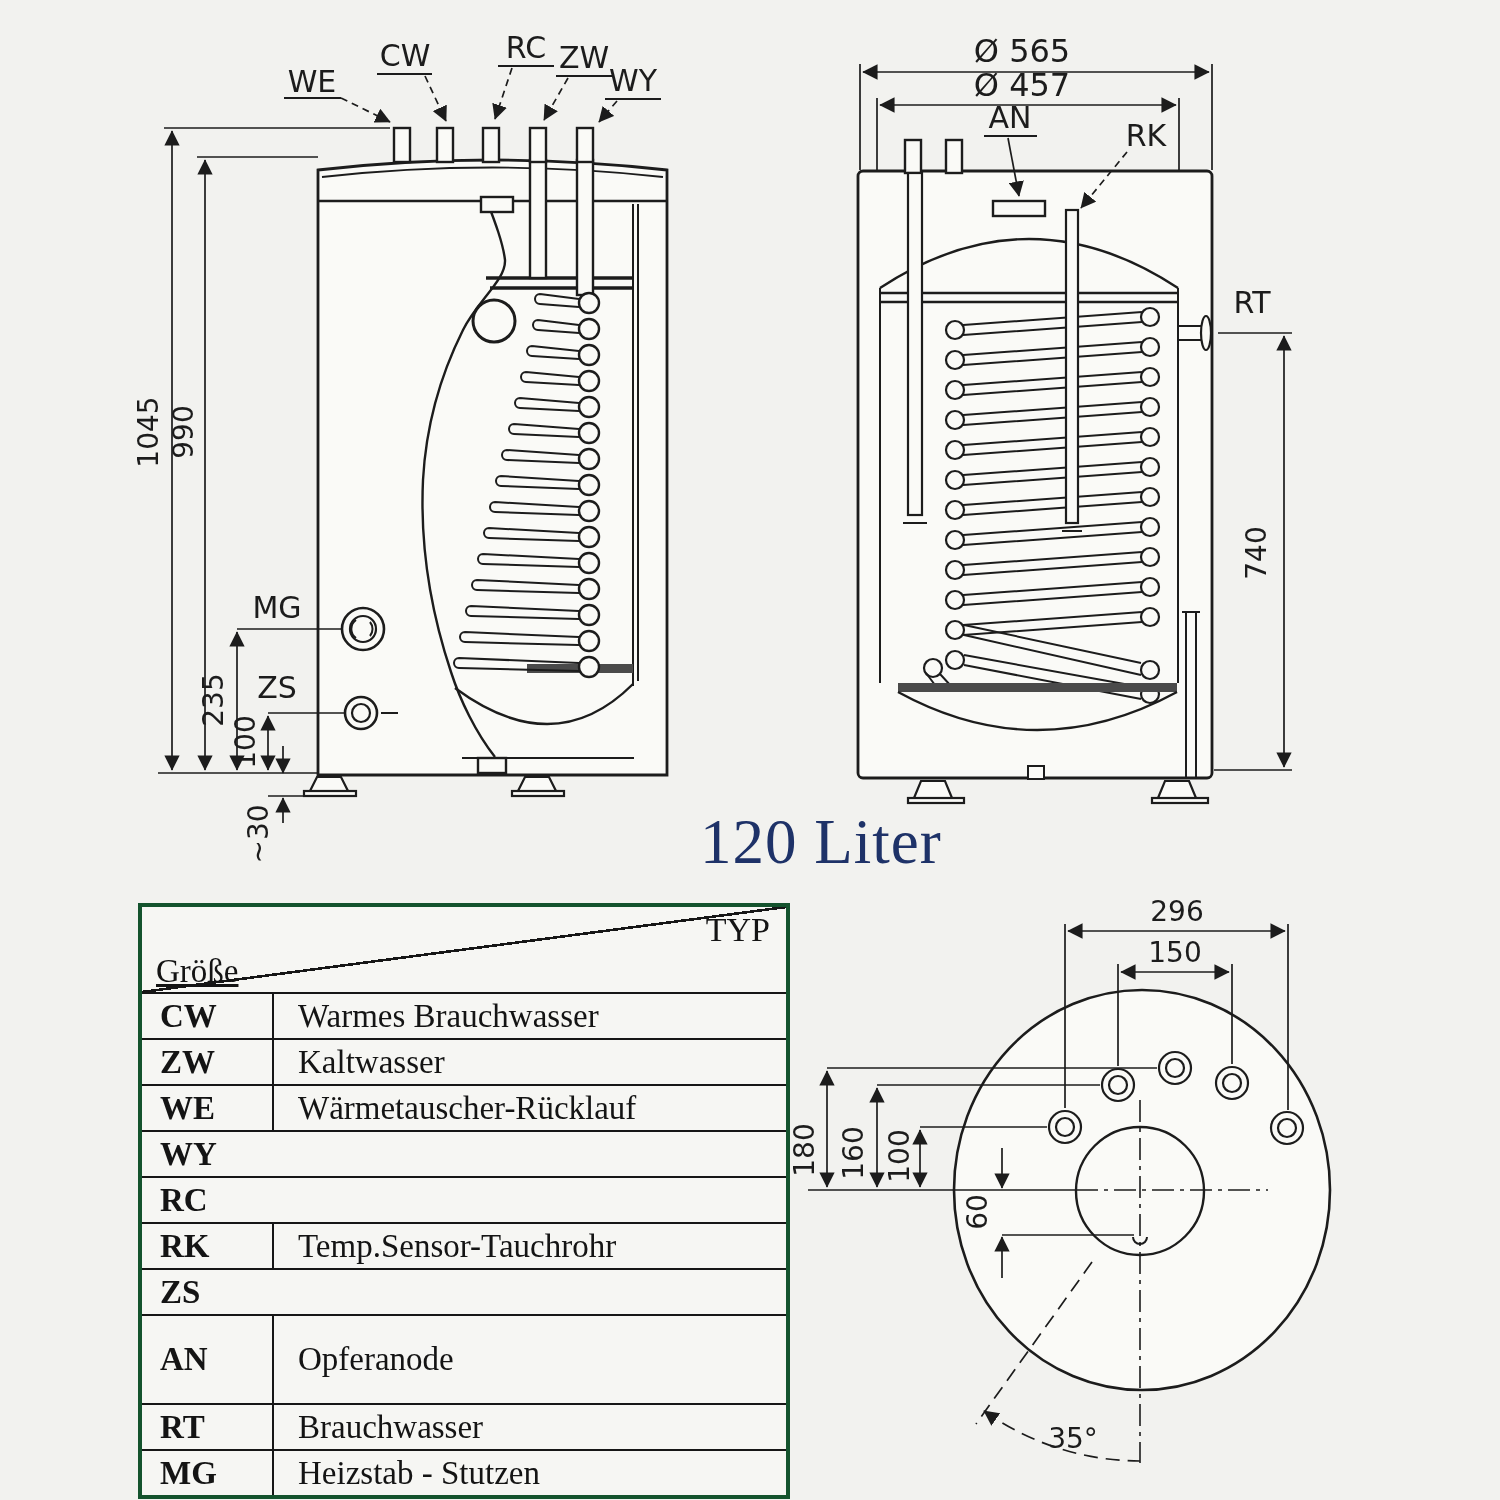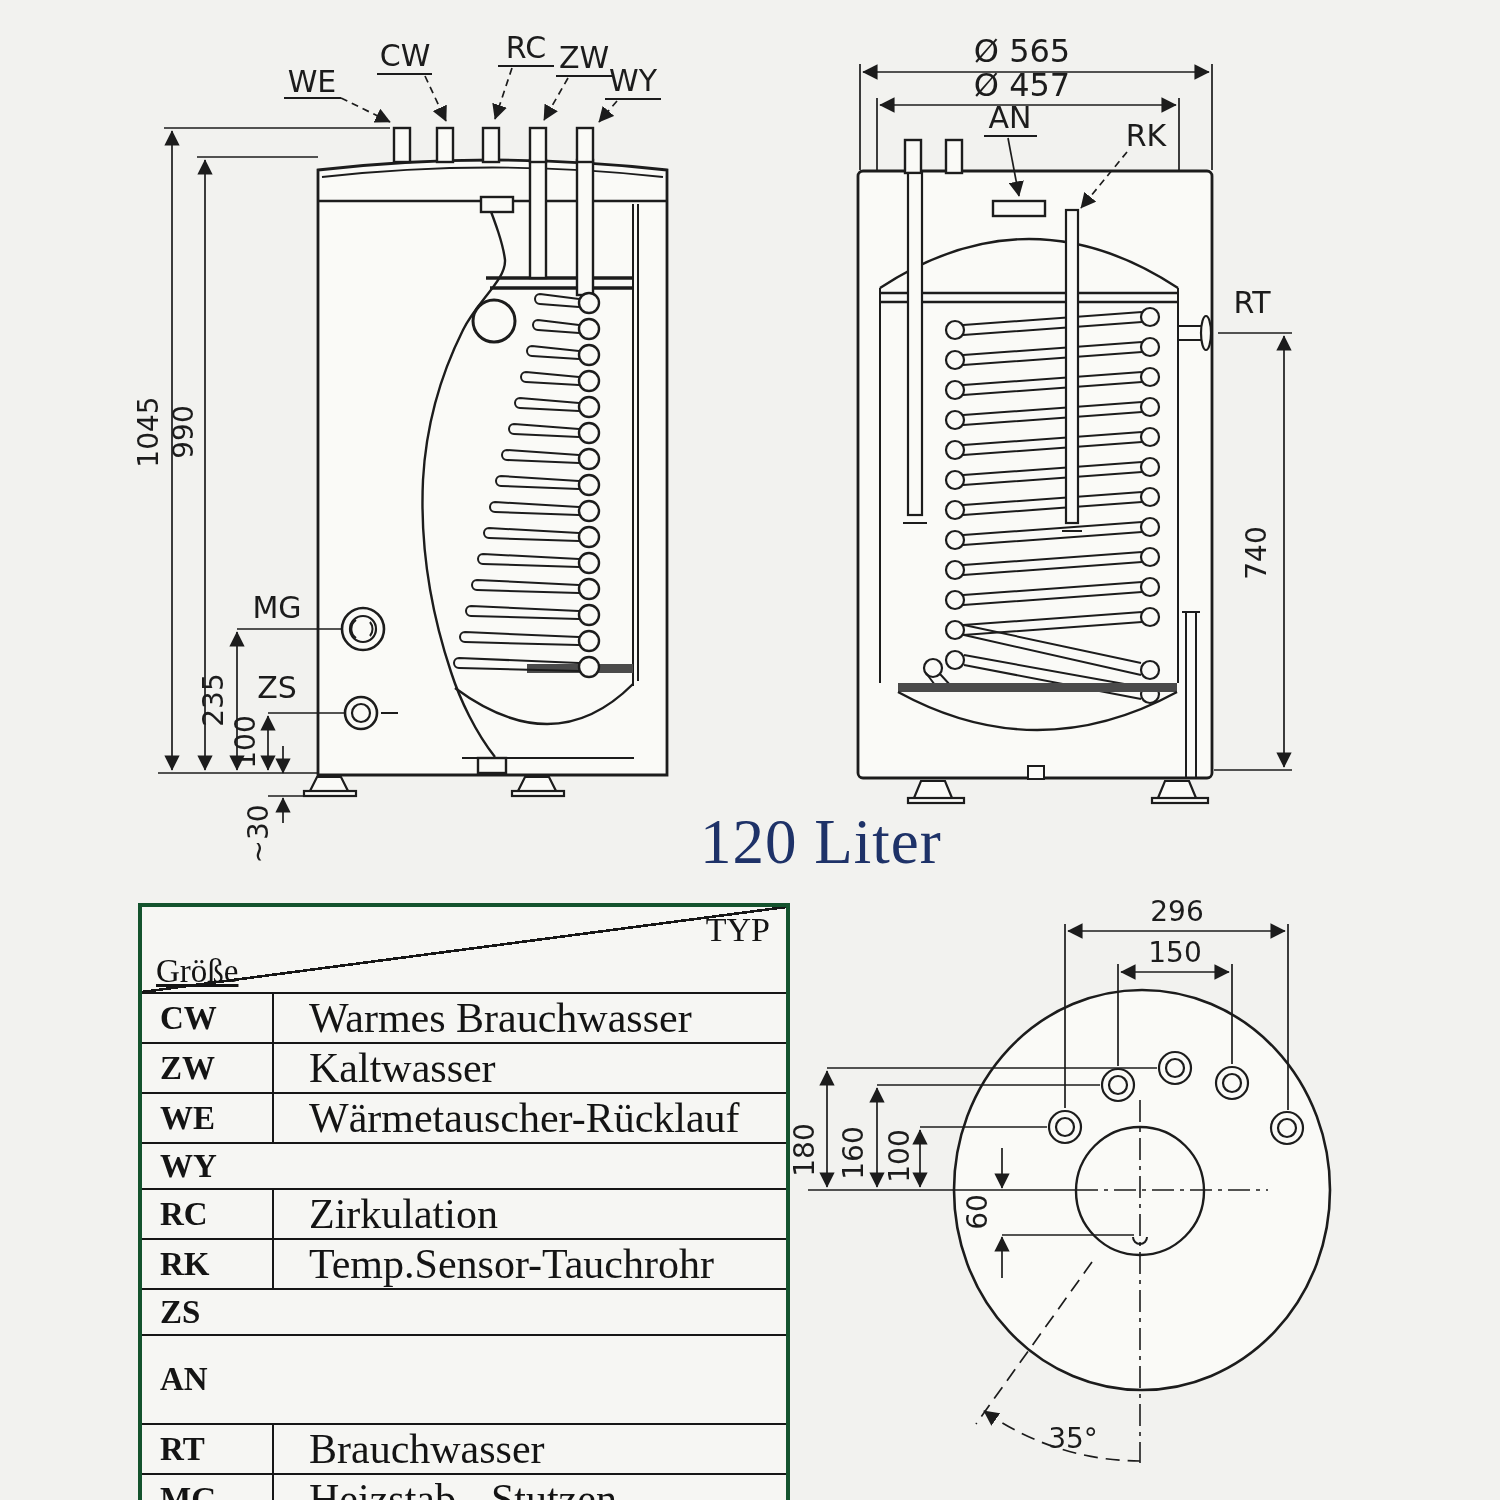--- a/index.html
+++ b/index.html
@@ -45,22 +45,22 @@
   .legend-row{
     display:grid;grid-template-columns:130px 1fr;
     border-top:2.5px solid #161616;min-height:44px;
   }
   .legend-row.tall{min-height:87px;}
   .legend-row .code{
     display:flex;align-items:center;padding-left:18px;
     font-weight:bold;font-size:33px;
   }
   .legend-row .desc{
-    display:flex;align-items:center;padding-left:35px;
-    border-left:2.5px solid #161616;font-size:42px;
+    display:flex;align-items:center;padding-left:24px;
+    border-left:2.5px solid #161616;font-size:33px;
   }
 </style>
 </head>
 <body>
 
 <svg id="drawing" width="1500" height="1500" viewBox="0 0 1500 1500">
   <defs>
     <marker id="ar" viewBox="0 0 10 10" refX="9.5" refY="5" markerWidth="9" markerHeight="9" orient="auto-start-reverse">
       <path d="M0,0 L10,5 L0,10 Z" fill="#1c1c1c"></path>
     </marker>
@@ -446,31 +446,31 @@
   </div>
   <div class="legend-row">
     <div class="code">WE</div>
     <div class="desc">Wärmetauscher-Rücklauf</div>
   </div>
   <div class="legend-row">
     <div class="code">WY</div>
   </div>
   <div class="legend-row">
     <div class="code">RC</div>
-    <div class="desc">Zirkulation</div>
   </div>
   <div class="legend-row">
     <div class="code">RK</div>
     <div class="desc">Temp.Sensor-Tauchrohr</div>
   </div>
   <div class="legend-row">
     <div class="code">ZS</div>
   </div>
   <div class="legend-row tall">
     <div class="code">AN</div>
+    <div class="desc">Opferanode</div>
   </div>
   <div class="legend-row">
     <div class="code">RT</div>
     <div class="desc">Brauchwasser</div>
   </div>
   <div class="legend-row">
     <div class="code">MG</div>
     <div class="desc">Heizstab - Stutzen</div>
   </div>
 </div>

